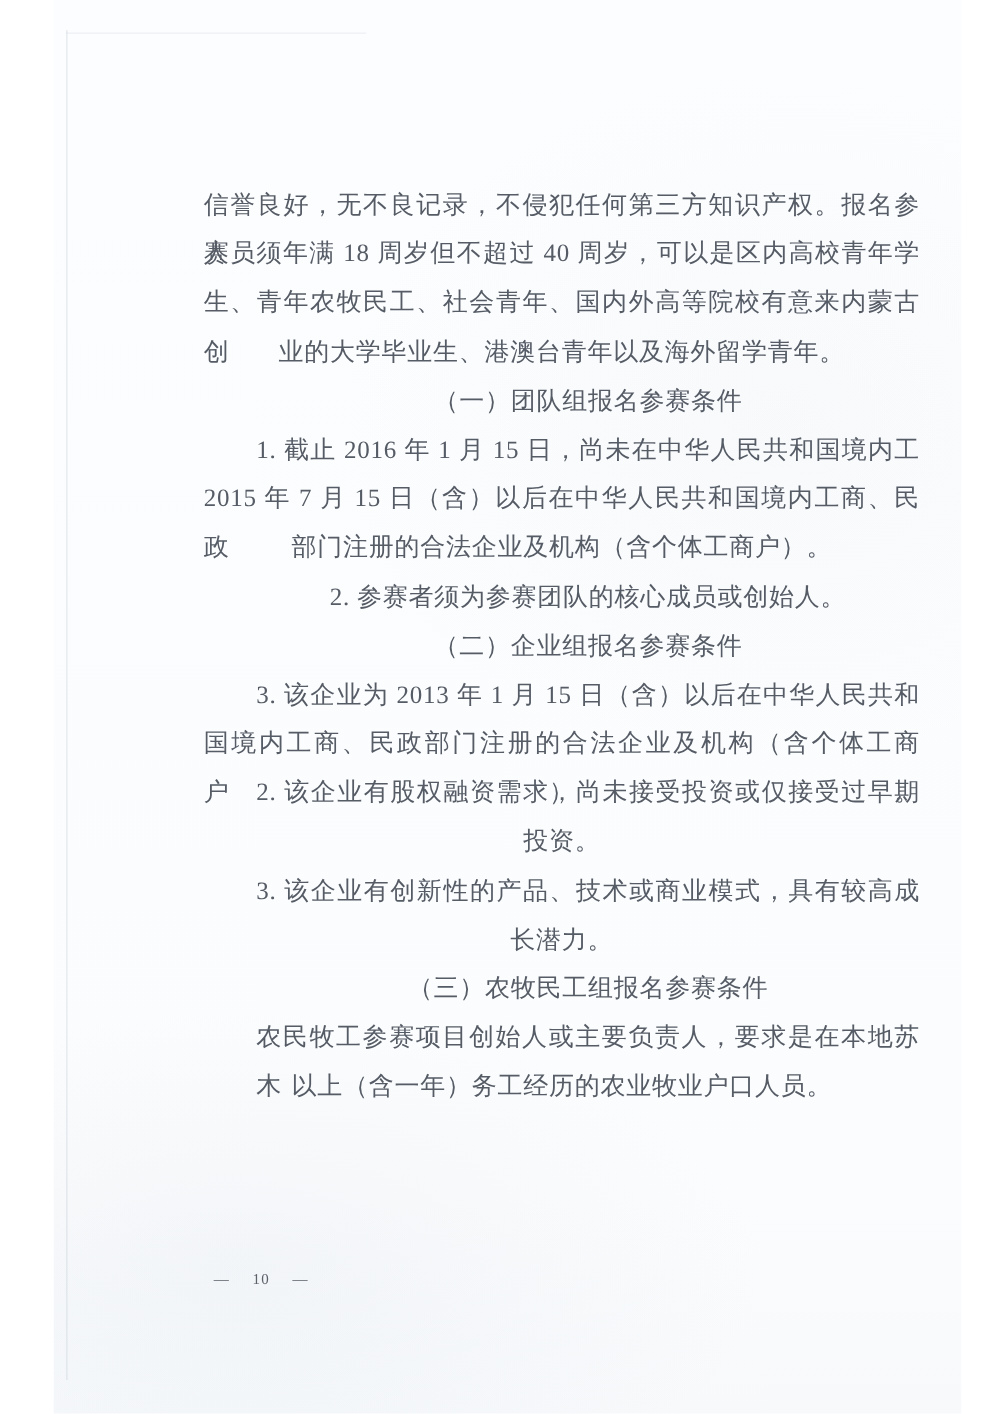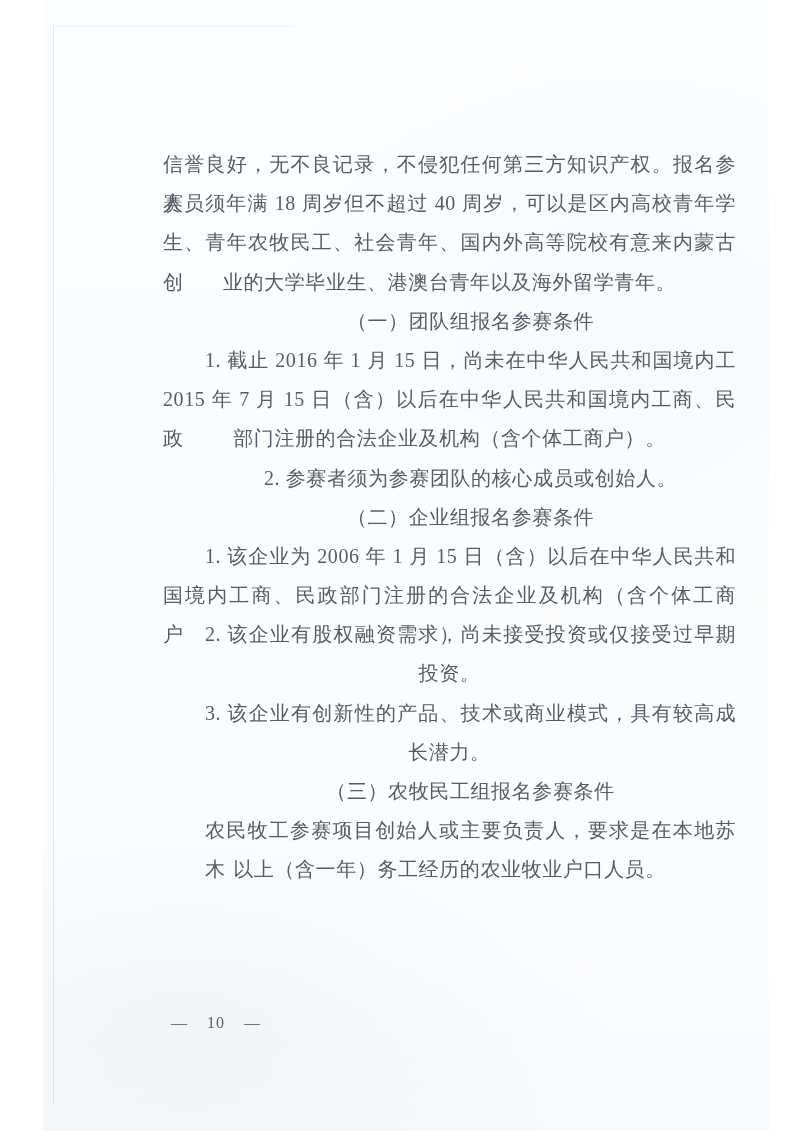--- a/index.html
+++ b/index.html
@@ -55,21 +55,21 @@
     text-align: justify;
     text-align-last: justify;
     text-justify: inter-character;
   }
   .footer {
     position: absolute;
     left: 128px;
     top: 1008px;
     height: 30px;
     line-height: 30px;
-    font-size: 16px;
+    font-size: 12px;
     letter-spacing: 1px;
     word-spacing: 14px;
     color: #5b6069;
   }
 </style>
 </head>
 <body>
 
 <div class="page">
   <div class="scan-edge-left"></div>
@@ -79,21 +79,21 @@
     <div class="line j">信誉良好，无不良记录，不侵犯任何第三方知识产权。报名参赛</div>
     <div class="line j">人员须年满 18 周岁但不超过 40 周岁，可以是区内高校青年学</div>
     <div class="line j">生、青年农牧民工、社会青年、国内外高等院校有意来内蒙古创</div>
     <div class="line">业的大学毕业生、港澳台青年以及海外留学青年。</div>
     <div class="line ind">（一）团队组报名参赛条件</div>
     <div class="line ind j">1. 截止 2016 年 1 月 15 日，尚未在中华人民共和国境内工</div>
     <div class="line j">2015 年 7 月 15 日（含）以后在中华人民共和国境内工商、民政</div>
     <div class="line">部门注册的合法企业及机构（含个体工商户）。</div>
     <div class="line ind">2. 参赛者须为参赛团队的核心成员或创始人。</div>
     <div class="line ind">（二）企业组报名参赛条件</div>
-    <div class="line ind j">1. 该企业为 2006 年 1 月 15 日（含）以后在中华人民共和</div>
+    <div class="line ind j">3. 该企业为 2013 年 1 月 15 日（含）以后在中华人民共和</div>
     <div class="line j">国境内工商、民政部门注册的合法企业及机构（含个体工商户）。</div>
     <div class="line ind j">2. 该企业有股权融资需求，尚未接受投资或仅接受过早期</div>
     <div class="line">投资。</div>
     <div class="line ind j">3. 该企业有创新性的产品、技术或商业模式，具有较高成</div>
     <div class="line">长潜力。</div>
     <div class="line ind">（三）农牧民工组报名参赛条件</div>
     <div class="line ind j">农民牧工参赛项目创始人或主要负责人，要求是在本地苏木</div>
     <div class="line">以上（含一年）务工经历的农业牧业户口人员。</div>
   </div>
 

